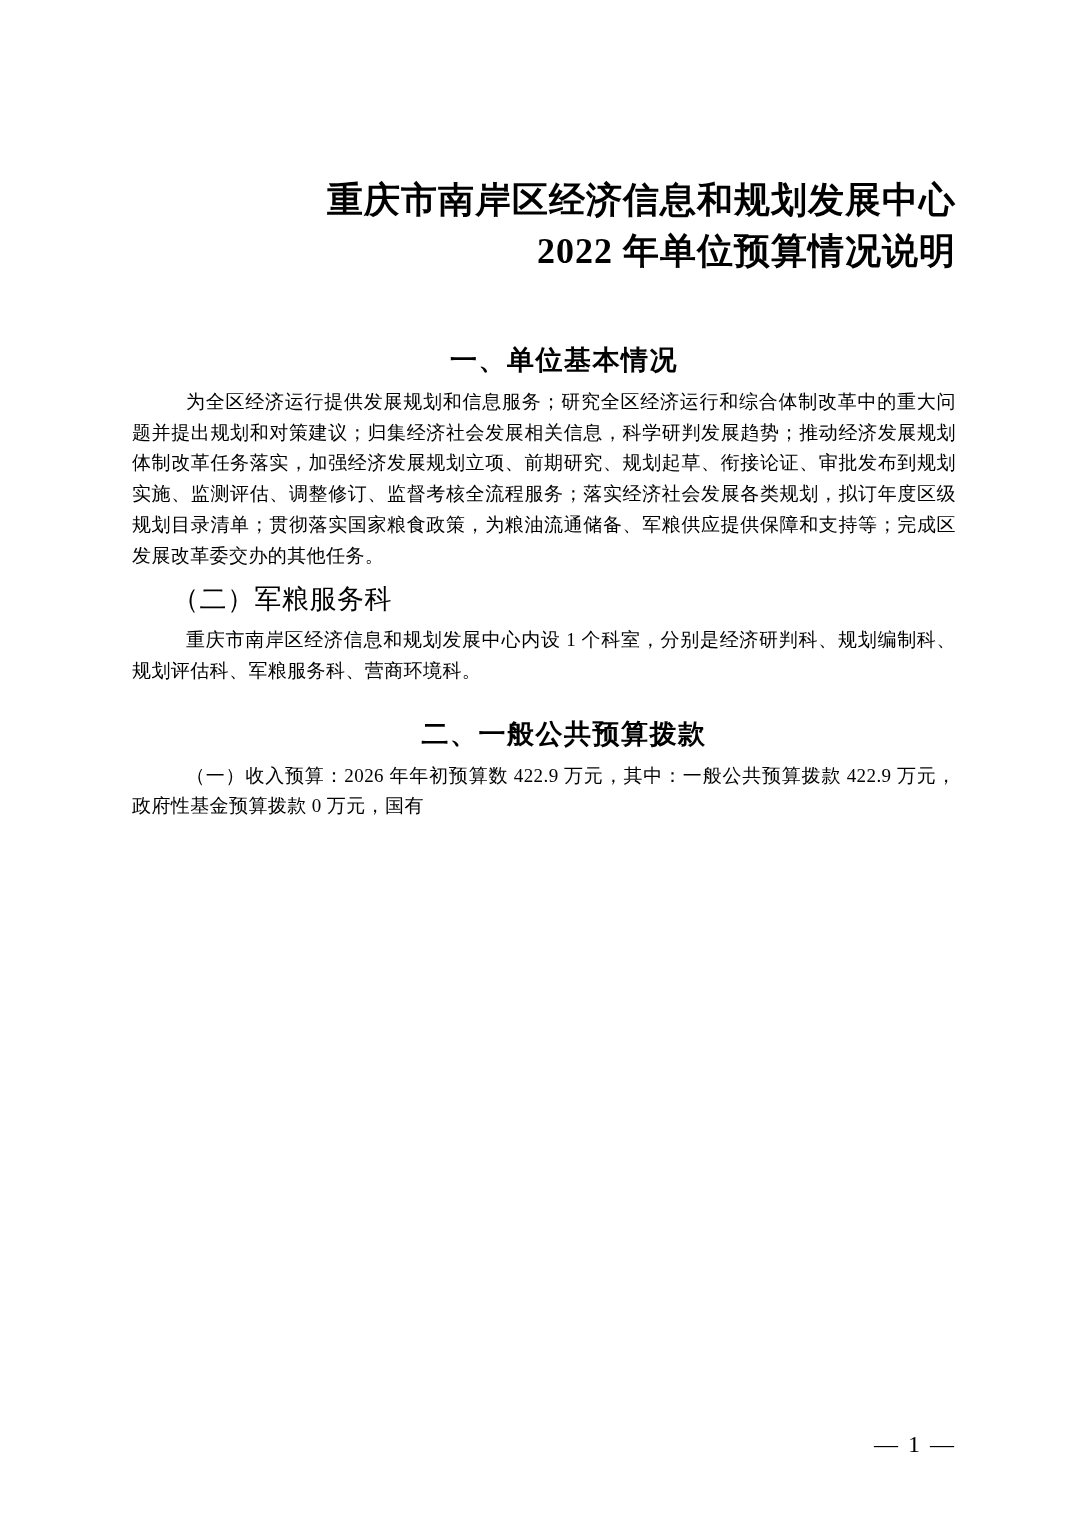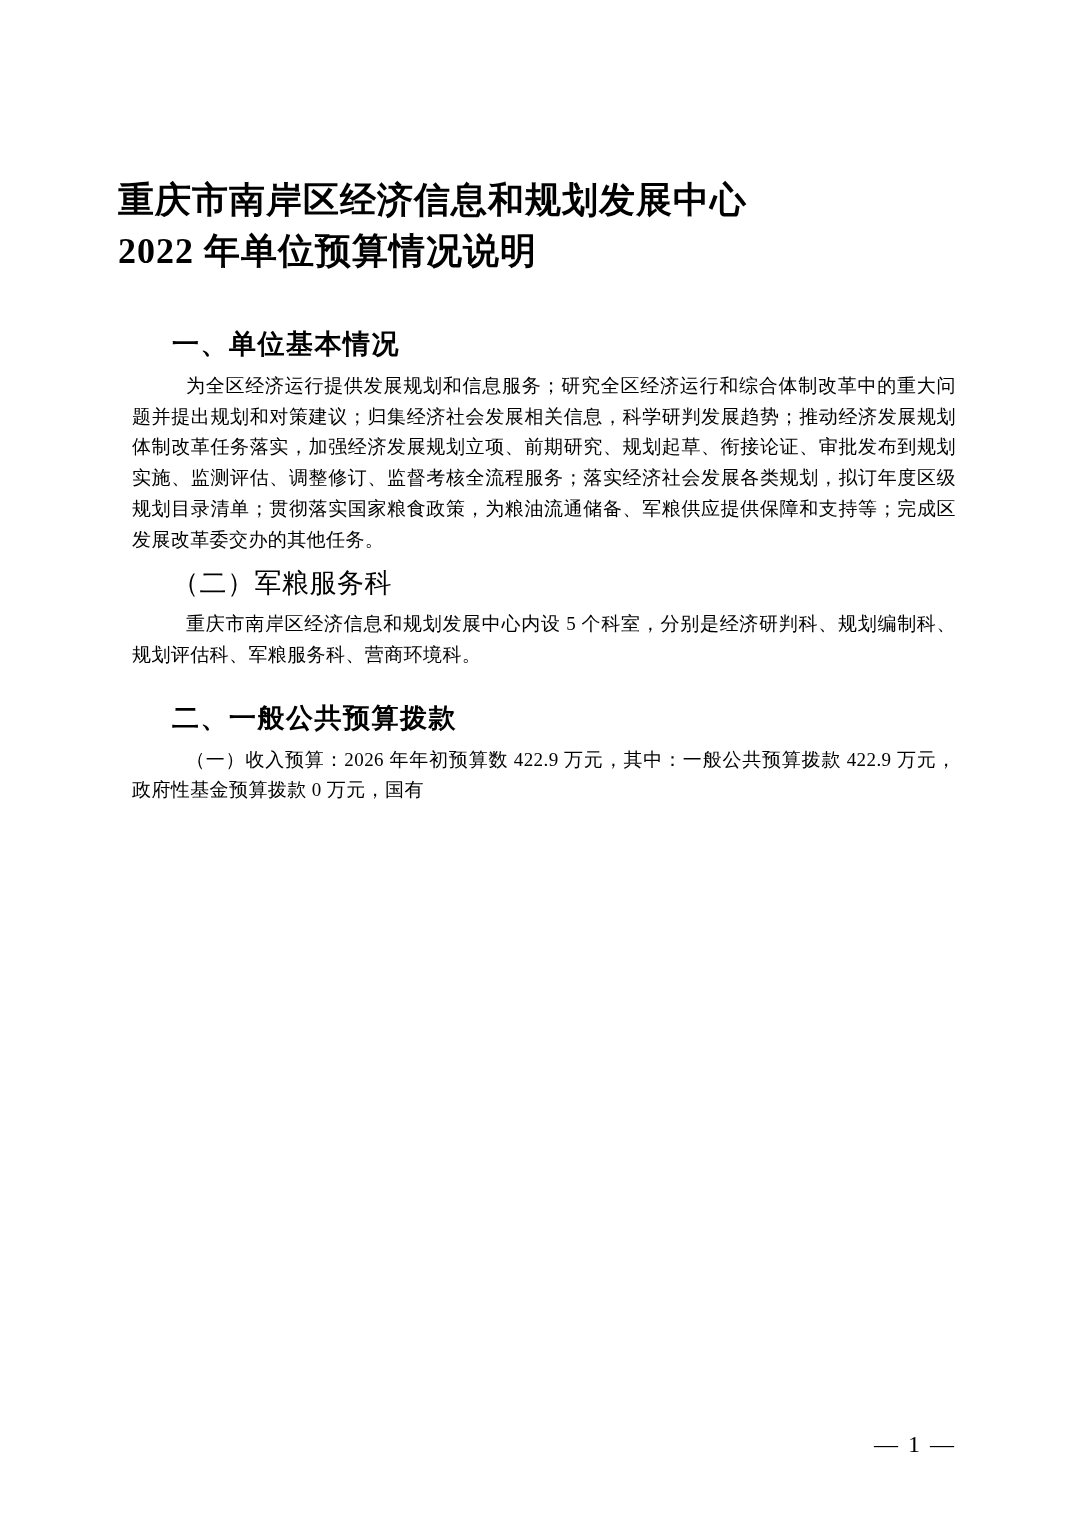--- a/index.html
+++ b/index.html
@@ -16,37 +16,38 @@
     overflow: hidden;
   }
   .page {
     position: relative;
     width: 1074px;
     height: 1520px;
     box-sizing: border-box;
     padding: 175px 118px 60px 118px;
   }
   .doc-title {
-    text-align: left;
+    text-align: right;
     font-weight: bold;
     font-size: 36px;
     line-height: 1.42;
     letter-spacing: 1px;
-    margin: 0 0 6px 0;
+    margin: 0 0 22px 0;
   }
   .doc-title .line2 {
     display: block;
   }
   .section-heading {
     font-weight: bold;
     font-size: 27px;
     line-height: 1.62;
     margin: 26px 0 0 0;
     text-indent: 54px;
     letter-spacing: 1.5px;
+    text-align: center;
   }
   .sub-heading {
     font-size: 27px;
     line-height: 1.62;
     margin: 6px 0 0 0;
     text-indent: 54px;
     letter-spacing: 0.5px;
   }
   p.body-text {
     font-size: 19px;
@@ -80,21 +81,21 @@
 
   <div class="spacer-top"></div>
 
   <h2 class="section-heading">一、单位基本情况</h2>
 
 
   <p class="body-text">为全区经济运行提供发展规划和信息服务；研究全区经济运行和综合体制改革中的重大问题并提出规划和对策建议；归集经济社会发展相关信息，科学研判发展趋势；推动经济发展规划体制改革任务落实，加强经济发展规划立项、前期研究、规划起草、衔接论证、审批发布到规划实施、监测评估、调整修订、监督考核全流程服务；落实经济社会发展各类规划，拟订年度区级规划目录清单；贯彻落实国家粮食政策，为粮油流通储备、军粮供应提供保障和支持等；完成区发展改革委交办的其他任务。</p>
 
   <div class="sub-heading">（二）军粮服务科</div>
 
-  <p class="body-text">重庆市南岸区经济信息和规划发展中心内设 5 个科室，分别是经济研判科、规划编制科、规划评估科、军粮服务科、营商环境科。</p>
+  <p class="body-text">重庆市南岸区经济信息和规划发展中心内设 1 个科室，分别是经济研判科、规划编制科、规划评估科、军粮服务科、营商环境科。</p>
 
   <h2 class="section-heading">二、一般公共预算拨款</h2>
 
   <p class="body-text">（一）收入预算：2026 年年初预算数 422.9 万元，其中：一般公共预算拨款 422.9 万元，政府性基金预算拨款 0 万元，国有</p>
 
   <div class="page-number">— 1 —</div>
 
 </div>
 
 </body></html>

